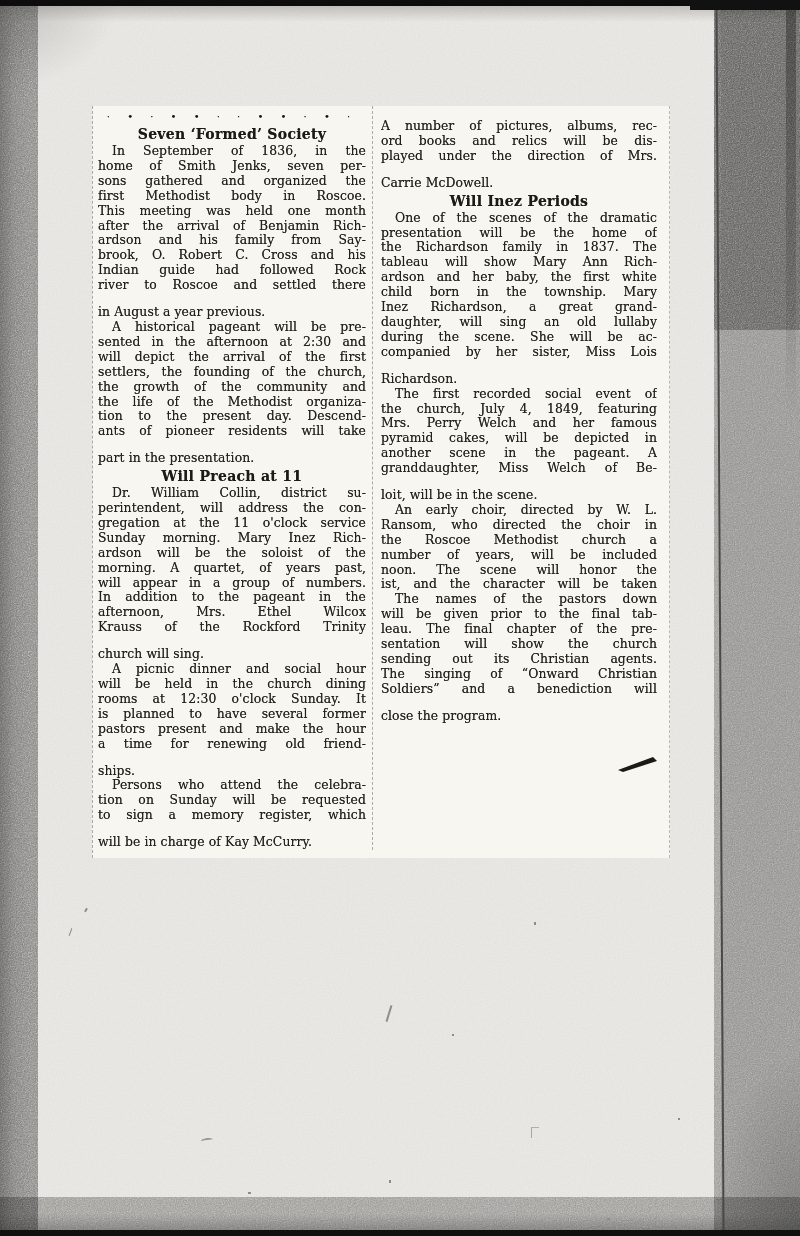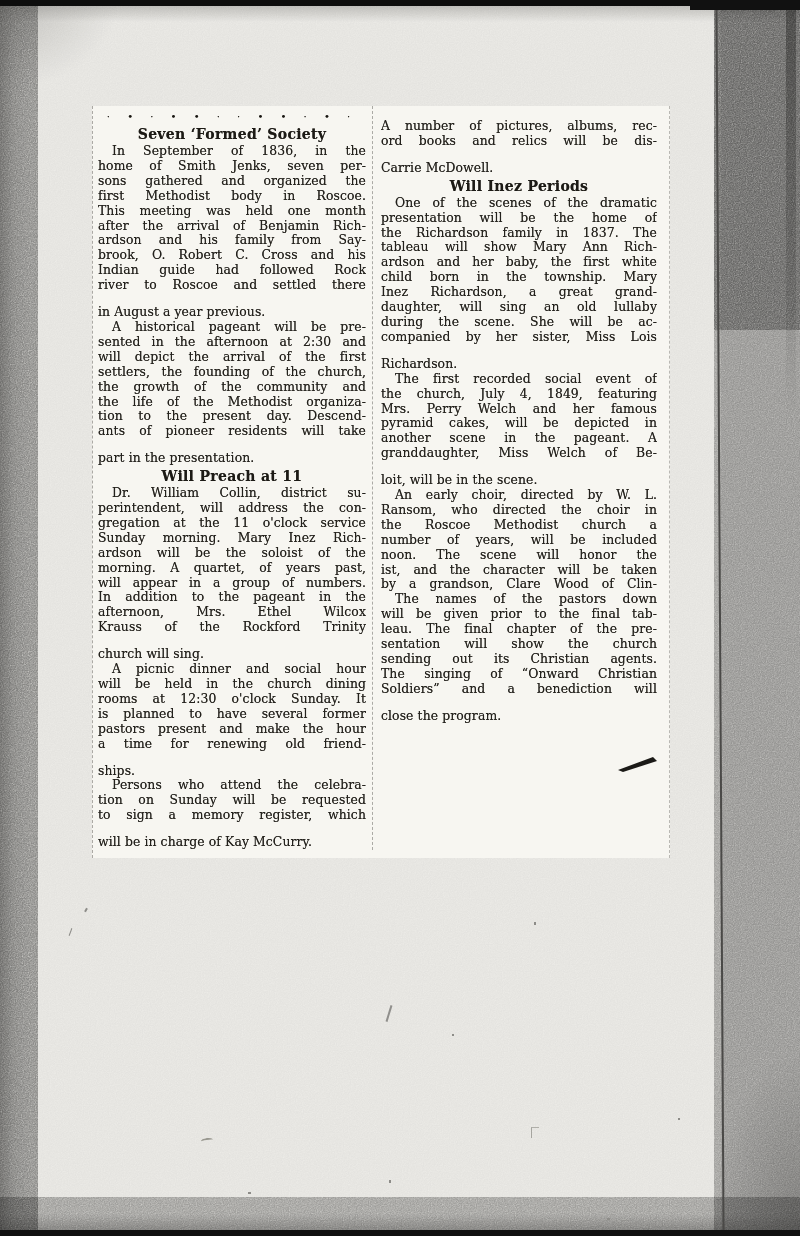--- a/index.html
+++ b/index.html
@@ -133,20 +133,21 @@
         <div class="line">a time for renewing  old  friend-</div>
         <div class="line last">ships.</div>
         <div class="line first indent">Persons who attend the celebra-</div>
         <div class="line">tion on Sunday will be requested</div>
         <div class="line">to sign a memory register, which</div>
         <div class="line last">will be in charge of Kay McCurry.</div>
       </div>
     <div class="col col-right">
         <div class="line first">A number of pictures, albums, rec-</div>
         <div class="line">ord books and relics will be dis-</div>
+        <div class="line">played under the direction of Mrs.</div>
         <div class="line last">Carrie McDowell.</div>
         <div class="headline">Will Inez Periods</div>
         <div class="line first indent">One of the scenes of the dramatic</div>
         <div class="line">presentation will be the home of</div>
         <div class="line">the Richardson family in 1837. The</div>
         <div class="line">tableau will show Mary Ann Rich-</div>
         <div class="line">ardson and her baby, the first white</div>
         <div class="line">child born in the township.  Mary</div>
         <div class="line">Inez Richardson, a great grand-</div>
         <div class="line">daughter, will sing an old lullaby</div>
@@ -159,21 +160,20 @@
         <div class="line">pyramid cakes, will be depicted in</div>
         <div class="line">another scene in the pageant.  A</div>
         <div class="line">granddaughter, Miss Welch of Be-</div>
         <div class="line last">loit, will be in the scene.</div>
         <div class="line first indent">An early choir, directed by W. L.</div>
         <div class="line">Ransom, who directed the choir in</div>
         <div class="line">the Roscoe Methodist church a</div>
         <div class="line">number of years, will be included</div>
         <div class="line">noon.  The scene will honor the</div>
         <div class="line">ist, and the character will be taken</div>
-        <div class="line">by a grandson, Clare Wood of Clin-</div>
         <div class="line first indent">The names of the pastors down</div>
         <div class="line">will be given prior to the final tab-</div>
         <div class="line">leau.  The final chapter of the pre-</div>
         <div class="line">sentation will show the church</div>
         <div class="line">sending out its Christian agents.</div>
         <div class="line">The singing of “Onward Christian</div>
         <div class="line">Soldiers” and a benediction will</div>
         <div class="line last">close the program.</div>
       </div>
   </div>

